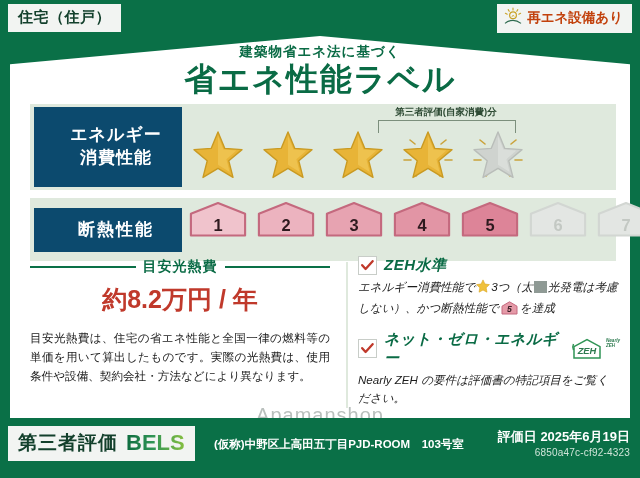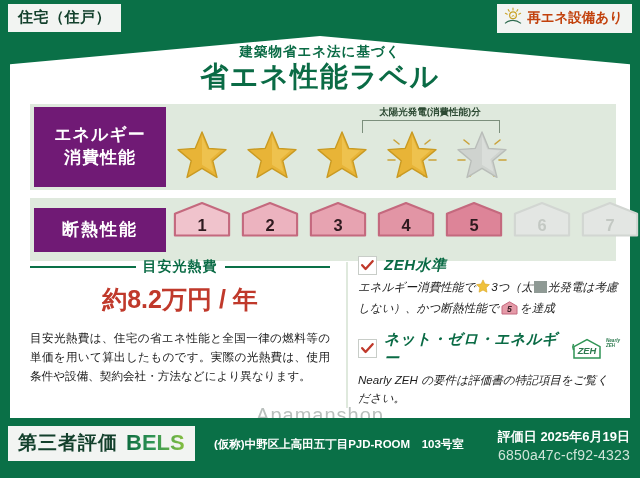--- a/index.html
+++ b/index.html
@@ -19,31 +19,31 @@
 
   .tag-jutaku{position:absolute;left:8px;top:4px;background:#f2f4f2;
      padding:4px 10px 5px;font-size:15px;font-weight:bold;color:#13402c;letter-spacing:0.5px;}
   .tag-saiene{position:absolute;right:8px;top:4px;background:#f2f4f2;
      padding:3px 9px 4px 6px;display:flex;align-items:center;gap:4px;}
   .tag-saiene .lab{font-size:13.5px;font-weight:bold;color:#c2410c;letter-spacing:0px;}
 
   .ttl-sub{position:absolute;left:0;right:0;top:43px;text-align:center;
      font-size:13.5px;font-weight:bold;color:#0a6b45;letter-spacing:1px;}
   .ttl-main{position:absolute;left:0;right:0;top:58px;text-align:center;
-     font-size:28px;font-weight:bold;color:#0a6b45;letter-spacing:1.5px;}
+     font-size:32px;font-weight:bold;color:#0a6b45;letter-spacing:1.5px;}
 
   
   .card{position:absolute;left:10px;top:96px;width:620px;height:322px;background:#fff;}
 
   
   .row{position:absolute;left:20px;width:586px;background:#dfe9dd;display:flex;align-items:center;}
   .row-energy{top:8px;height:86px;}
   .row-insul{top:102px;height:63px;}
-  .rowlabel{background:#701a75;color:#fff;font-weight:bold;text-align:center;
-    display:flex;flex-direction:column;justify-content:center;align-items:center;}
+  .rowlabel{background:#0c4a6e;color:#fff;font-weight:bold;text-align:center;
+    display:flex;flex-direction:column;justify-content:center;align-items:center;padding-left:16px;}
   .rl-energy{width:132px;height:80px;margin-left:4px;font-size:17px;line-height:1.35;letter-spacing:1px;}
   .rl-insul{width:132px;height:44px;margin-left:4px;font-size:17px;letter-spacing:2px;}
 
   
   .stars{position:relative;flex:1;height:100%;}
   .star{position:absolute;top:22px;width:56px;height:54px;}
   .solar-bracket{position:absolute;top:16px;left:196px;width:136px;height:12px;
      border:1.6px solid #7c8f7c;border-bottom:none;}
   .solar-cap{position:absolute;top:2px;left:196px;width:136px;text-align:center;
      font-size:9.5px;font-weight:bold;color:#2d4a33;letter-spacing:0px;}
@@ -87,21 +87,21 @@
   
   .footer{position:absolute;left:0;top:418px;width:640px;height:48px;background:#0a7047;}
   .bels{position:absolute;left:8px;top:8px;background:#f2f4f2;padding:4px 10px 5px;
         display:flex;align-items:center;gap:8px;}
   .bels .jp{font-size:19px;font-weight:bold;color:#13402c;letter-spacing:1px;}
   .bels .en{font-size:22px;font-weight:bold;letter-spacing:0px;
      background:linear-gradient(90deg,#0d6b3f 0%,#2f9455 45%,#86bf3f 100%);
      -webkit-background-clip:text;background-clip:text;color:transparent;}
   .addr{position:absolute;left:214px;top:19px;font-size:11.5px;color:#fff;font-weight:bold;white-space:nowrap;}
   .evaldate{position:absolute;right:10px;top:10px;text-align:right;font-size:13px;color:#fff;font-weight:bold;}
-  .evalid{position:absolute;right:10px;top:29px;text-align:right;font-size:14px;color:#cfe4d8;letter-spacing:.2px;}
+  .evalid{position:absolute;right:10px;top:29px;text-align:right;font-size:10px;color:#cfe4d8;letter-spacing:.2px;}
 </style>
 </head>
 <body>
 
 <div id="page">
 
   <div class="topband">
     <div class="roof"></div>
 
     <div class="tag-jutaku">住宅（住戸）</div>
@@ -129,21 +129,21 @@
   </div>
 
   <div class="card">
 
     <div class="row row-energy">
       <div class="rowlabel rl-energy">
         <span>エネルギー</span>
         <span>消費性能</span>
       </div>
       <div class="stars" id="stars-host">
-        <div class="solar-cap">太陽光発電(消費性能)分</div>
+        <div class="solar-cap">第三者評価(自家消費)分</div>
         <div class="solar-bracket"></div>
       <div class="star" style="left: 8px;"><svg width="56" height="54" viewBox="0 0 56 54">
 
         <polygon points="28,6 34.8,22.4 52,23.6 38.8,34.8 43,51.4 28,42.4 13,51.4 17.2,34.8 4,23.6 21.2,22.4" fill="#e8b437" stroke="#c99a22" stroke-width="1.4" stroke-linejoin="round"></polygon>
         <polygon points="28,10 33.4,23.6 46.4,24.6 36.4,33.2 39.6,46 28,38.8 28,10" fill="#f3cd62" opacity="0.55"></polygon>
       </svg></div>
           <div class="star" style="left: 78px;"><svg width="56" height="54" viewBox="0 0 56 54">
 
         <polygon points="28,6 34.8,22.4 52,23.6 38.8,34.8 43,51.4 28,42.4 13,51.4 17.2,34.8 4,23.6 21.2,22.4" fill="#e8b437" stroke="#c99a22" stroke-width="1.4" stroke-linejoin="round"></polygon>
         <polygon points="28,10 33.4,23.6 46.4,24.6 36.4,33.2 39.6,46 28,38.8 28,10" fill="#f3cd62" opacity="0.55"></polygon>

